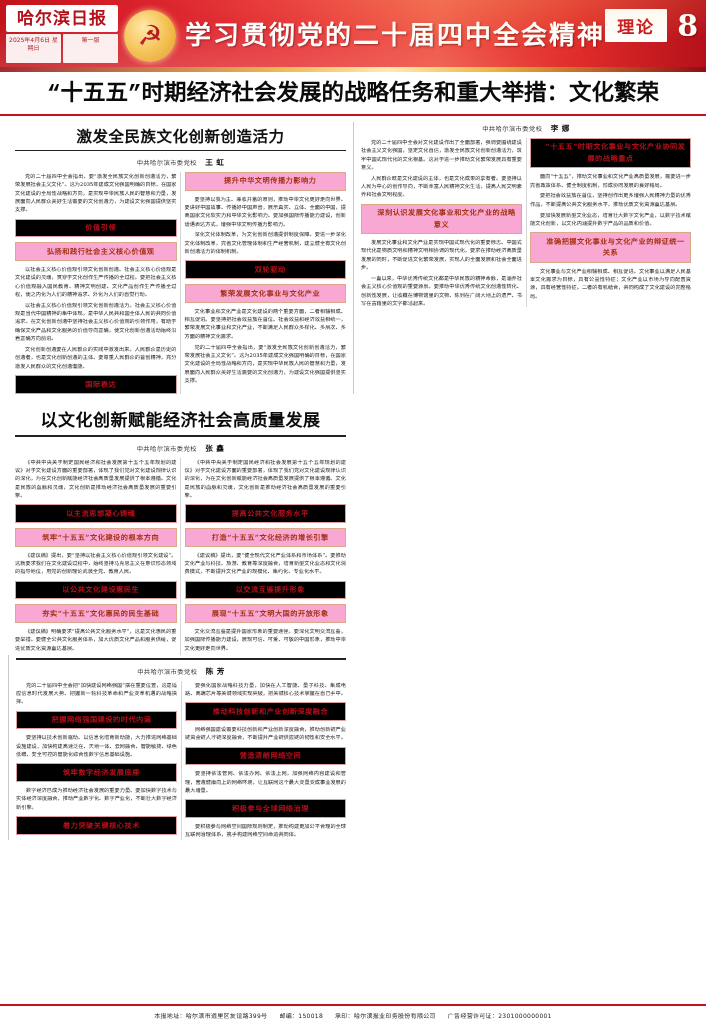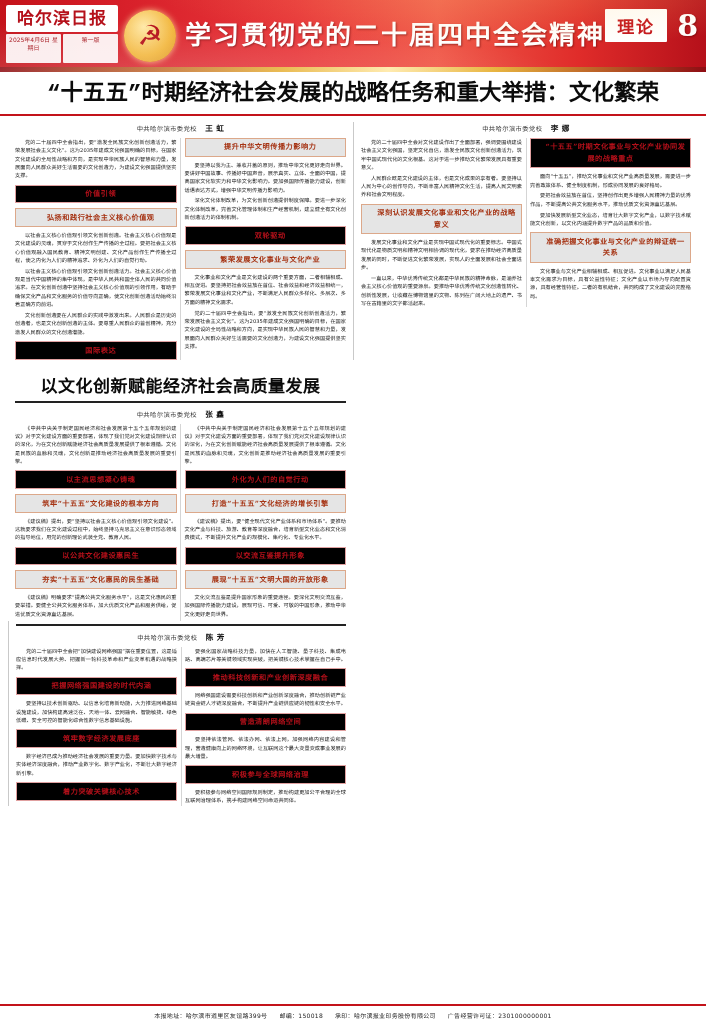--- a/index.html
+++ b/index.html
@@ -184,21 +184,21 @@
     color: #b5101a;
     font-family: "DejaVu Serif", "Liberation Serif", serif;
     font-weight: bold;
     font-size: 7.2px;
     text-align: center;
     padding: 2.5px 2px;
     letter-spacing: 0.5px;
     break-inside: avoid;
   }
   .subhead.box2 {
-    background: #e5e5e5;
+    background: #f9a8d4;
     border: 1px solid #dca88a;
     color: #a63414;
   }
 
   
   .feature-title {
     font-family: "DejaVu Serif", "Liberation Serif", serif;
     font-weight: bold;
     font-size: 17px;
     text-align: center;
@@ -250,20 +250,21 @@
 
 <div class="headline-wrap">
   <div class="headline">“十五五”时期经济社会发展的战略任务和重大举措：文化繁荣</div>
 </div>
 
 <div class="page">
 
   <div class="top-zone">
 
     <div class="col" style="width:50%;">
+      <div class="sec-title lg">激发全民族文化创新创造活力</div>
       <div class="byline">
         <span>中共哈尔滨市委党校</span>
         <span class="name">王 虹</span>
       </div>
       <div class="body-text two-up">
         <p>党的二十届四中全会指出，要“激发全民族文化创新创造活力，繁荣发展社会主义文化”。这为2035年建成文化强国明确的目标，在国家文化建设的全局性战略和方向，是实现中华民族人民的智慧和力量，发展面向人民群众美好生活需要的文化创造力，为建设文化强国提供坚实支撑。</p>
 
         <div class="subhead">价值引领</div>
         <div class="subhead box2">弘扬和践行社会主义核心价值观</div>
         <p>以社会主义核心价值观引领文化创新创造。社会主义核心价值观是文化建设的灵魂，贯穿于文化创作生产传播的全过程。要把社会主义核心价值观融入国民教育、精神文明创建、文化产品创作生产传播全过程，使之内化为人们的精神追求、外化为人们的自觉行动。</p>
@@ -320,21 +321,21 @@
 
         <div class="subhead">以主流思想凝心铸魂</div>
         <div class="subhead box2">筑牢“十五五”文化建设的根本方向</div>
         <p>《建议稿》提出，要“坚持以社会主义核心价值观引领文化建设”。这就要求我们在文化建设过程中，始终坚持马克思主义在意识形态领域的指导地位，用党的创新理论武装全党、教育人民。</p>
 
         <div class="subhead">以公共文化建设惠民生</div>
         <div class="subhead box2">夯实“十五五”文化惠民的民生基础</div>
         <p>《建议稿》明确要求“提高公共文化服务水平”，这是文化惠民的重要举措。要健全公共文化服务体系，加大优质文化产品和服务供给，促进优质文化资源直达基层。</p>
         <p>《中共中央关于制定国民经济和社会发展第十五个五年规划的建议》对于文化建设方面的重要部署，体现了我们党对文化建设规律认识的深化，为在文化创新赋能经济社会高质量发展提供了根本遵循。文化是民族的血脉和灵魂，文化创新是推动经济社会高质量发展的重要引擎。</p>
 
-        <div class="subhead">外化为人们的自觉行动</div>
+        <div class="subhead">提高公共文化服务水平</div>
         <div class="subhead box2">打造“十五五”文化经济的增长引擎</div>
         <p>《建议稿》提出，要“健全现代文化产业体系和市场体系”。要推动文化产业与科技、旅游、教育等深度融合，培育新型文化业态和文化消费模式，不断提升文化产业的规模化、集约化、专业化水平。</p>
 
         <div class="subhead">以交流互鉴提升形象</div>
         <div class="subhead box2">展现“十五五”文明大国的开放形象</div>
         <p>文化交流互鉴是提升国家形象的重要途径。要深化文明交流互鉴，加强国际传播能力建设，展现可信、可爱、可敬的中国形象，推动中华文化更好走向世界。</p>
       </div>
     </div>
 
     <div class="col" style="width:50%;">

